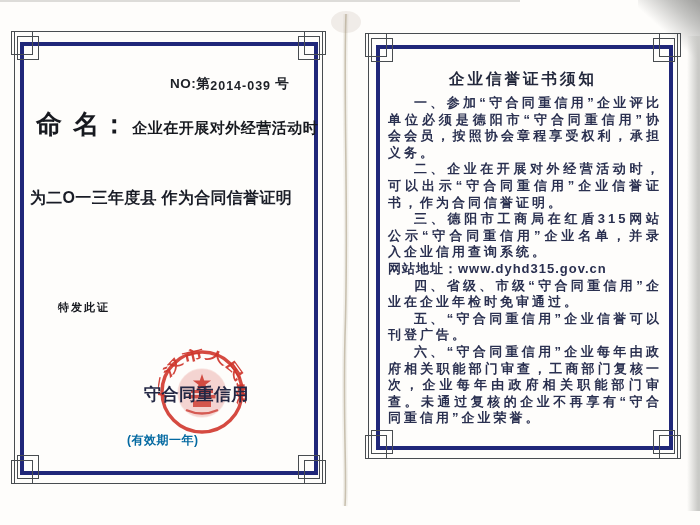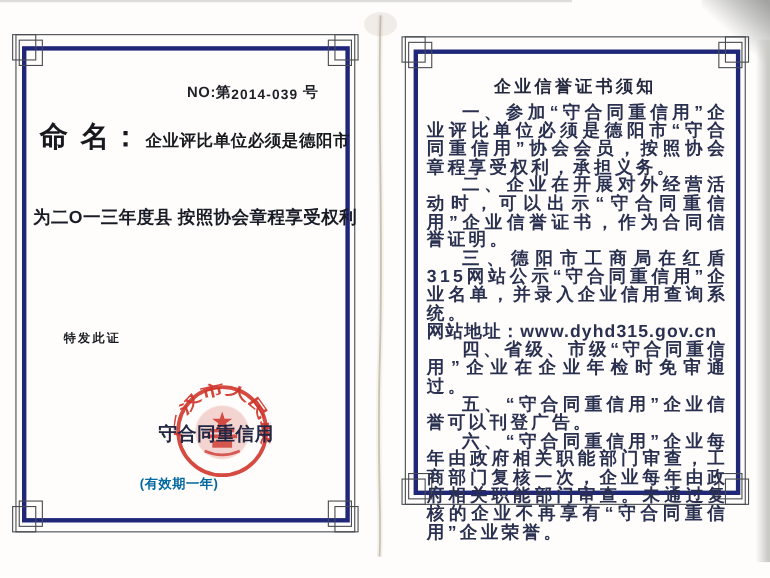--- a/index.html
+++ b/index.html
@@ -43,21 +43,21 @@
   .award { position:absolute; top:157px; left:16px; width:282px; font-size:16px; font-weight:bold; color:#191c26; letter-spacing:.3px; white-space:nowrap; }
   .issue { position:absolute; top:269px; left:44px; font-size:11px; font-weight:bold; color:#17191f; letter-spacing:2px; }
   .seal-svg { position:absolute; top:317px; left:144px; }
   .date-line { position:absolute; top:352px; left:130px; font-size:17px; font-weight:bold; color:#232744; letter-spacing:.5px; z-index:3; }
   .validity { position:absolute; top:401px; left:113px; font-size:12px; font-weight:bold; color:#0369a1; letter-spacing:.5px; }
 
   
   .notice-title { position:absolute; top:36px; left:0; width:100%; text-align:center; font-size:15.5px; font-weight:bold; color:#23283c; letter-spacing:3px; }
   .notice-body { position:absolute; top:62px; left:20px; width:274px; color:#2a3050; }
   .notice-body p {
-    font-size:16px; font-weight:bold; line-height:16.6px;
+    font-size:13px; font-weight:bold; line-height:16.6px;
     letter-spacing:3px; text-align:justify; text-indent:2em;
   }
   .notice-body p.noindent { text-indent:0; letter-spacing:1px; }
 </style>
 </head>
 <body>
 
 <div class="scan">
 
   <div class="top-edge-line"></div>
@@ -79,24 +79,24 @@
     <div class="corner" style="left:-3px;bottom:0px"></div>
     <div class="corner" style="left:3px;bottom:5px"></div>
     <div class="corner" style="right:-3px;bottom:0px"></div>
     <div class="corner" style="right:3px;bottom:5px"></div>
 
     <div class="serial">
       <span>NO:第</span><span class="num">2014-039</span> <span>号</span>
     </div>
 
     <div class="name-row">
-      <span class="name-label">命 名：</span><span class="company">企业评比单位必须是德阳市</span>
+      <span class="name-label">命 名：</span><span class="company">企业在开展对外经营活动时</span>
     </div>
 
-    <div class="award">为二O一三年度县 按照协会章程享受权利</div>
+    <div class="award">为二O一三年度县 作为合同信誉证明</div>
 
     <div class="issue">特发此证</div>
 
     <svg class="seal-svg" width="88" height="88" viewBox="0 0 88 88">
       <circle cx="44" cy="44" r="40" fill="none" stroke="#d0362c" stroke-width="3.4" opacity="0.9"></circle>
       <path id="sealArc" d="M 9.5 57 A 36 36 0 1 1 78.5 57" fill="none"></path>
       <text font-size="13" font-weight="bold" fill="#cf362c" opacity="0.92" font-family="Liberation Sans, DejaVu Sans, sans-serif">
         <textPath href="#sealArc" startOffset="6" textLength="148" lengthAdjust="spacingAndGlyphs">广汉市人民政府</textPath>
       </text>
       <g>

